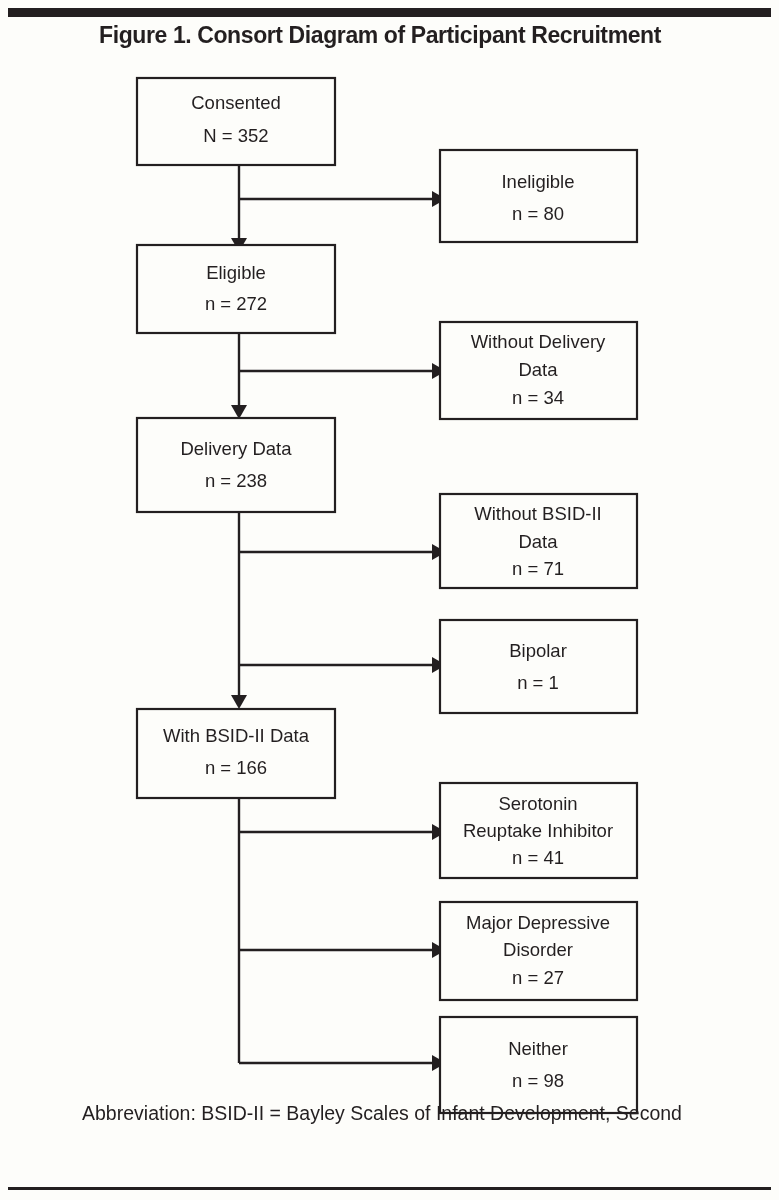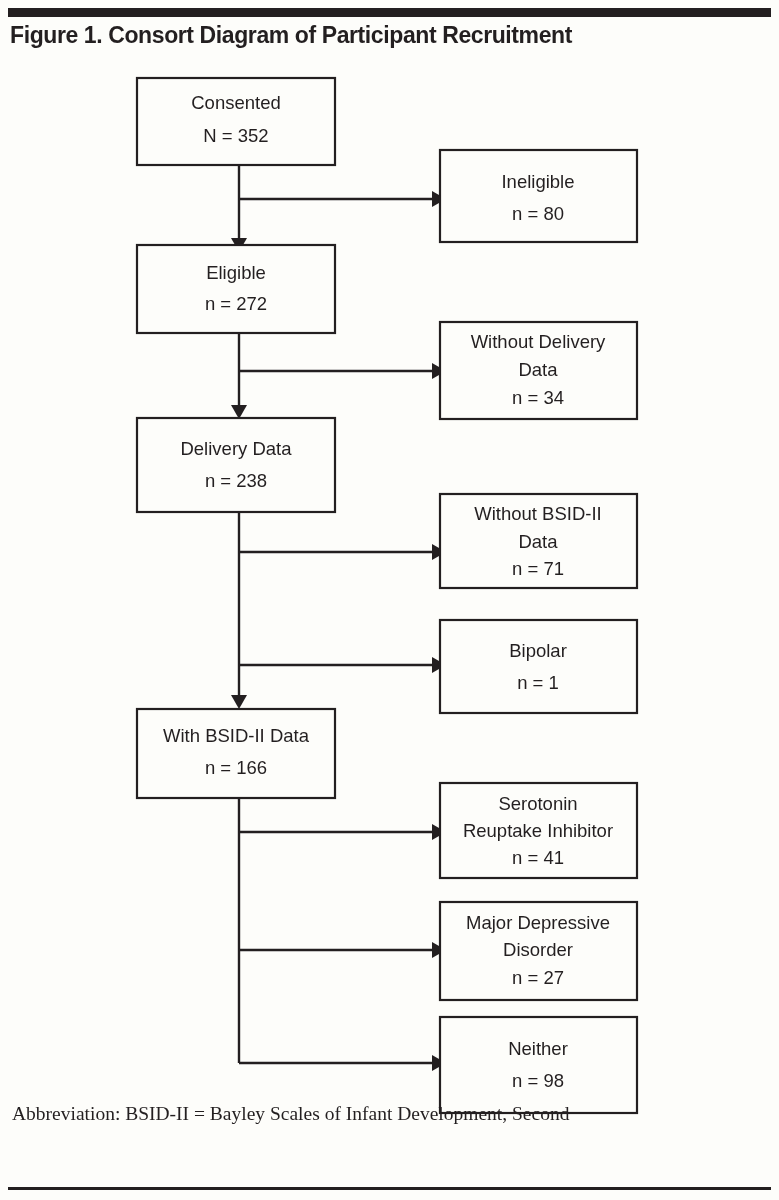--- a/index.html
+++ b/index.html
@@ -13,20 +13,21 @@
     position: relative;
     background: #fdfdfa;
     font-family: "Liberation Sans", sans-serif;
     overflow: hidden;
   }
   #page {
     position: absolute;
     inset: 0;
     width: 617px;
     height: 1200px;
+    text-align: center;
   }
   .rule-top {
     position: absolute;
     left: 8px;
     top: 8px;
     width: 763px;
     height: 9px;
     background: #231f20;
   }
   .rule-bottom {
@@ -47,21 +48,21 @@
     font-weight: bold;
     color: #231f20;
     letter-spacing: -0.4px;
     white-space: nowrap;
   }
   .footnote {
     position: absolute;
     left: 12px;
     top: 1100px;
     width: 740px;
-    font-family: Liberation Serif, serif;
+    font-family: Liberation Sans, sans-serif;
     font-size: 19.5px;
     line-height: 1.42;
     color: #231f20;
     text-indent: 0;
   }
   .footnote .cont {
     display: block;
     padding-left: 22px;
   }
   svg.diagram {

